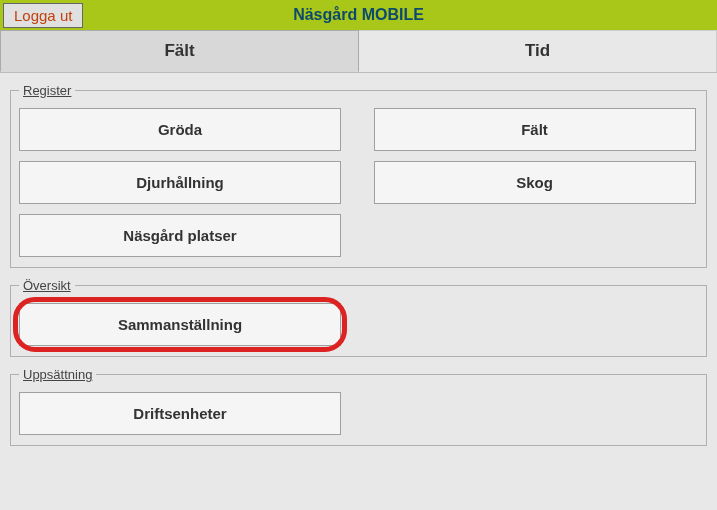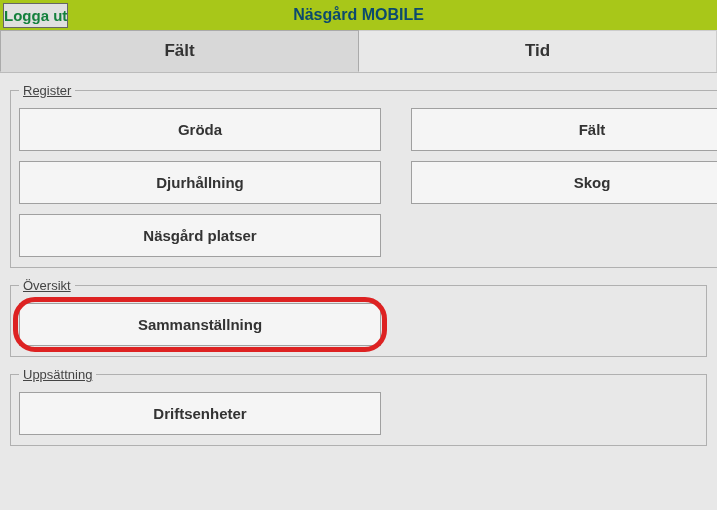--- a/index.html
+++ b/index.html
@@ -16,24 +16,24 @@
     background: #a8c719;
     height: 30px;
     position: relative;
   }
   .logout-btn {
     position: absolute;
     left: 3px;
     top: 3px;
     background: #e0e0e0;
     border: 1px solid #666;
-    padding: 3px 0;
+    padding: 3px 10px;
     font-size: 15px;
-    font-weight: bold;
-    color: #15803d;
+    font-weight: normal;
+    color: #c2410c;
     cursor: pointer;
   }
   .app-title {
     text-align: center;
     line-height: 30px;
     color: #0c4a6e;
     font-weight: bold;
     font-size: 16px;
   }
   .tabs {
@@ -76,21 +76,21 @@
   .grid2 {
     display: grid;
     grid-template-columns: 1fr 1fr;
     gap: 10px 30px;
   }
   .grid2 .single {
     grid-column: 1 / 2;
   }
   .opt-btn {
     display: block;
-    width: 362px;
+    width: 322px;
     box-sizing: border-box;
     text-align: center;
     padding: 12px 0;
     font-weight: bold;
     font-size: 15px;
     color: #333;
     background: #f5f5f5;
     border: 1px solid #a0a0a0;
     cursor: pointer;
   }

